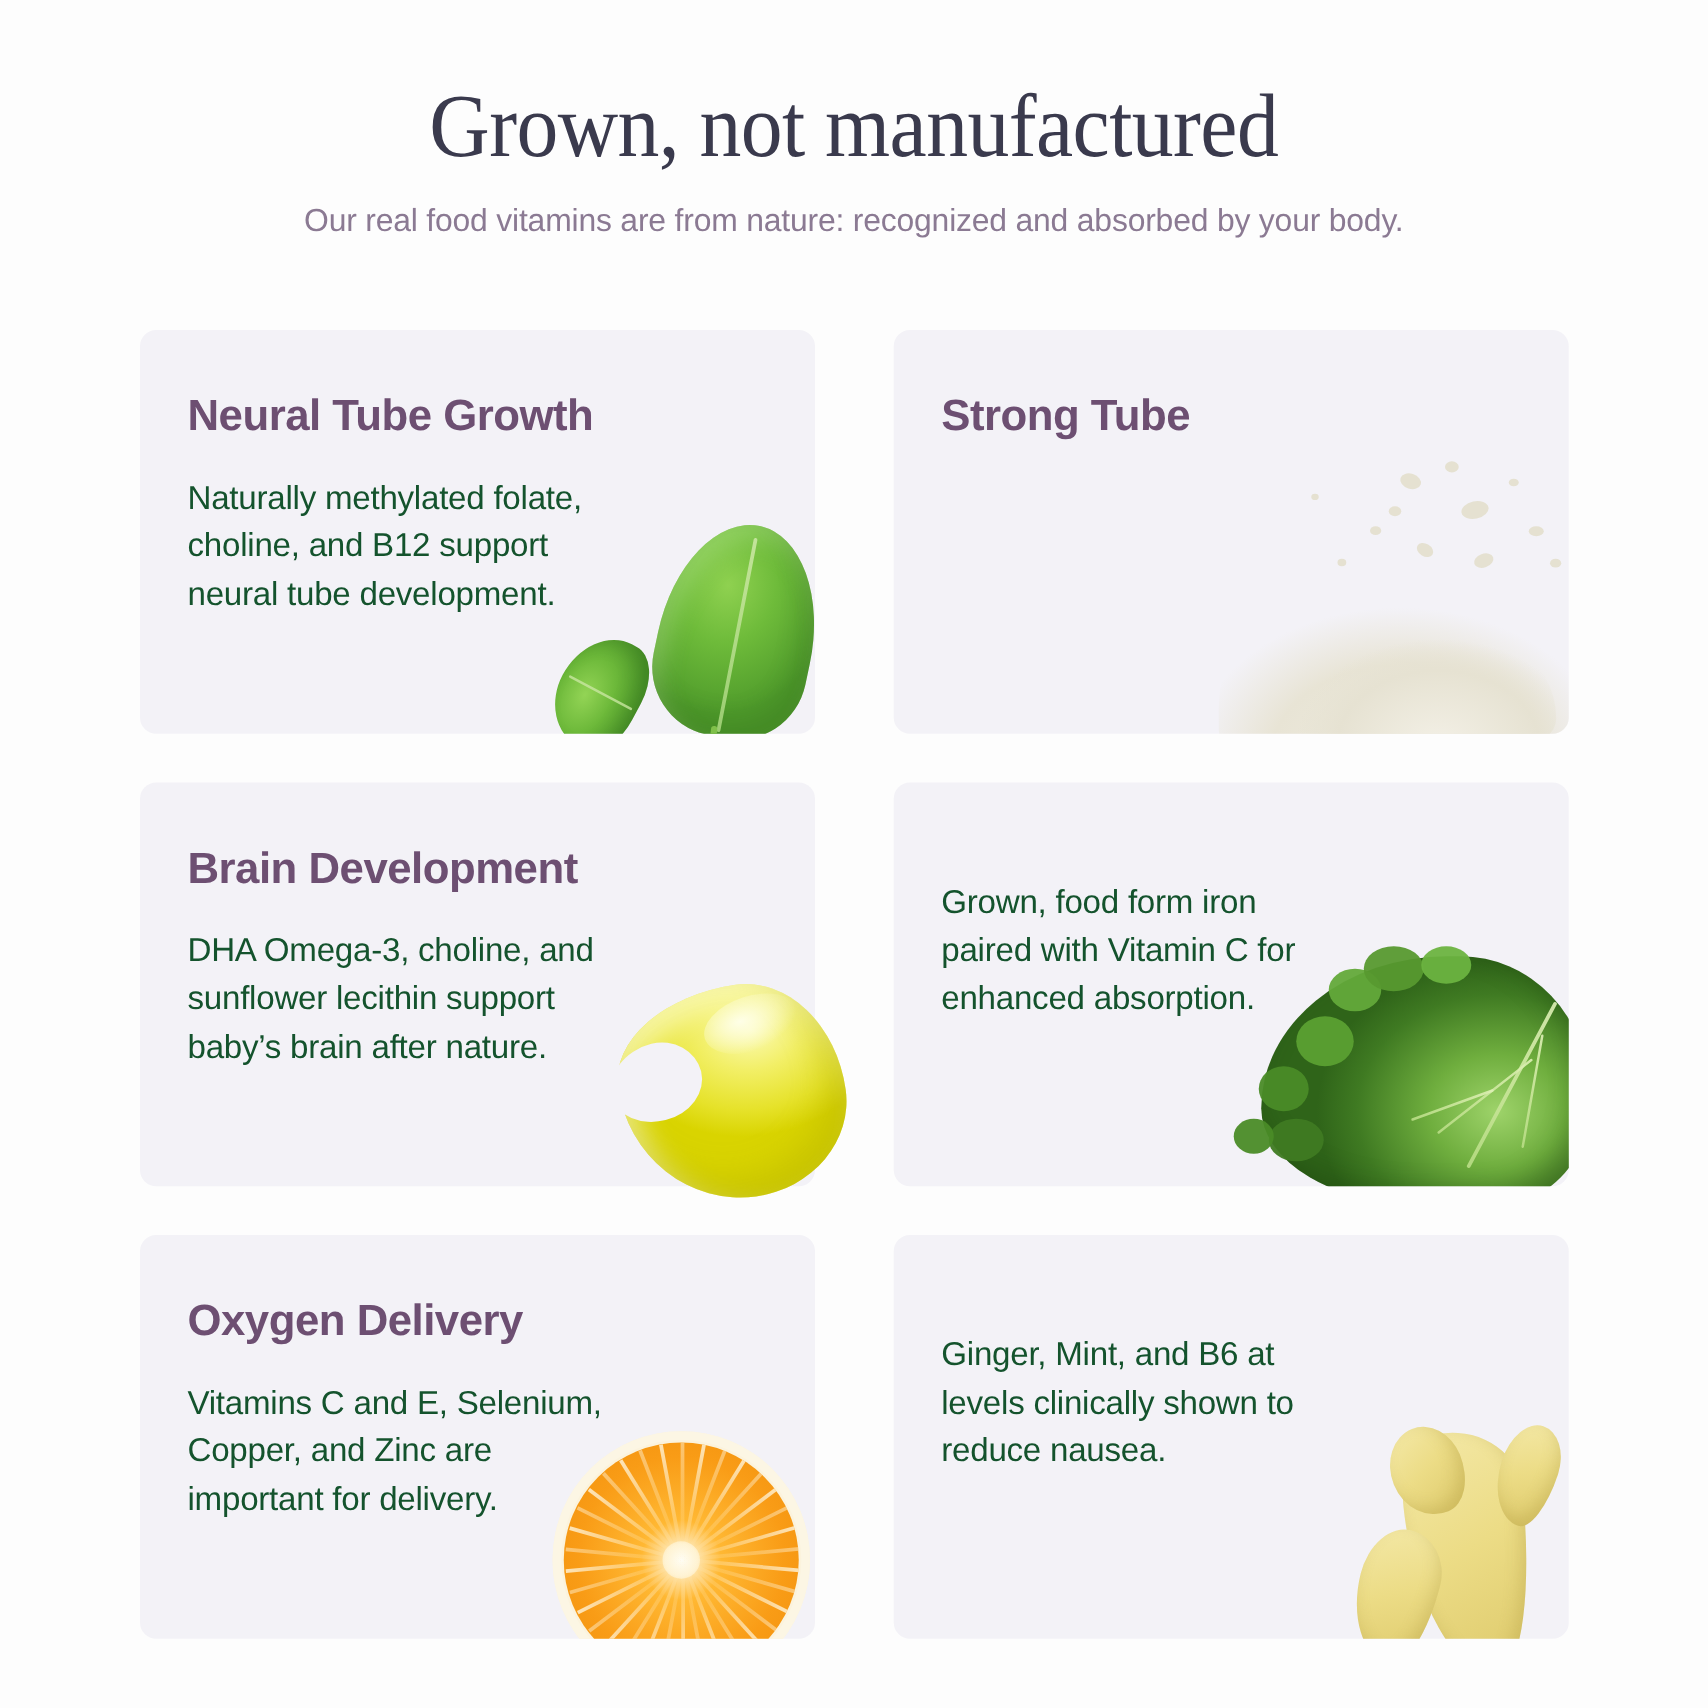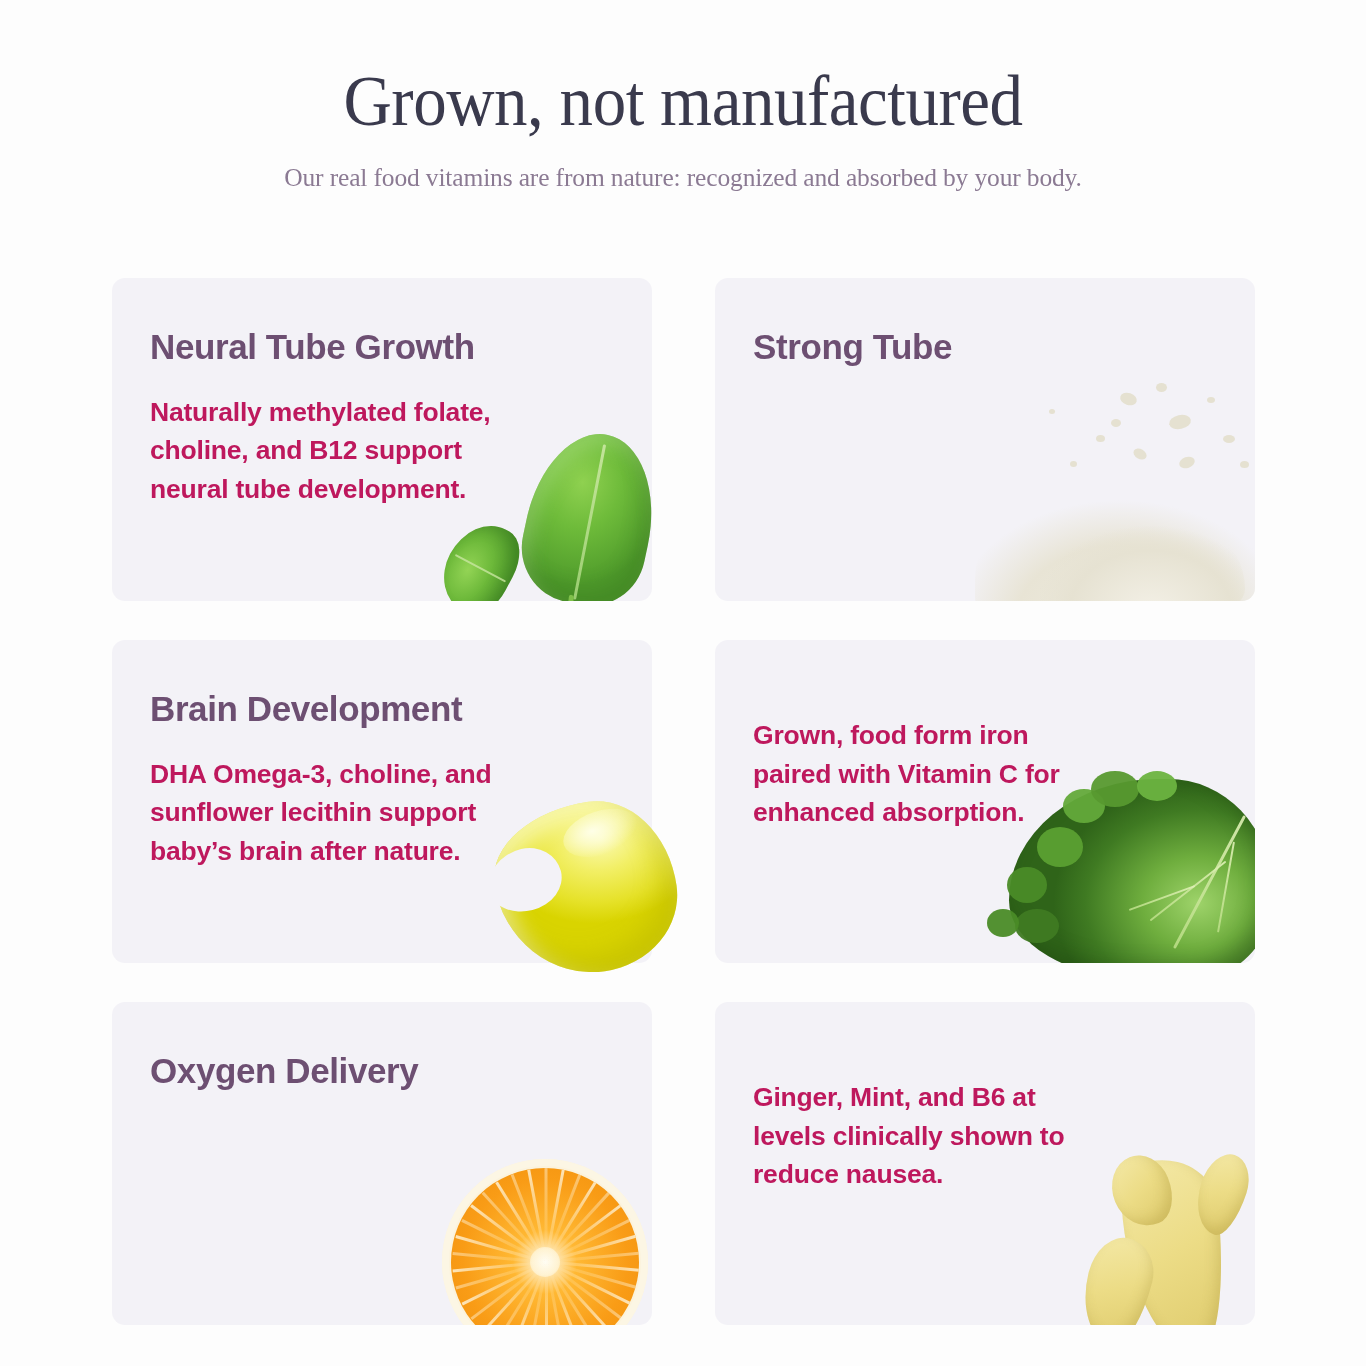--- a/index.html
+++ b/index.html
@@ -33,28 +33,27 @@
     transform: scaleX(0.93);
   }
 
   .page-subtitle {
     font-size: 25.5px;
     font-weight: 400;
     color: #8b7a93;
     margin: 22px 0 0 0;
     letter-spacing: -0.15px;
     line-height: 1.25;
-    font-family: Liberation Serif, serif;
   }
 
   
   .cards-grid {
     position: absolute;
     left: 112px;
-    top: 278px;
+    top: 264px;
     width: 1143px;
     display: grid;
     grid-template-columns: 540px 540px;
     column-gap: 63px;
     row-gap: 39px;
   }
 
   .card {
     position: relative;
     height: 323px;
@@ -75,22 +74,22 @@
     font-size: 35px;
     font-weight: 700;
     color: #6d4f72;
     letter-spacing: -0.4px;
     line-height: 1.1;
     margin: 0;
   }
 
   .card-body {
     font-size: 26.5px;
-    font-weight: 700;
-    color: #be185d;
+    font-weight: 400;
+    color: #14532d;
     line-height: 1.46;
     margin: 26px 0 0 0;
     letter-spacing: -0.2px;
     max-width: 460px;
     white-space: pre-line;
   }
 
   
   .art {
     position: absolute;
@@ -381,20 +380,23 @@
             <span class="seg" style="transform: rotate(296.471deg); opacity: 0.85;"></span>
             <span class="seg" style="transform: rotate(307.059deg); opacity: 0.5;"></span>
             <span class="seg" style="transform: rotate(317.647deg); opacity: 0.85;"></span>
             <span class="seg" style="transform: rotate(328.235deg); opacity: 0.5;"></span>
             <span class="seg" style="transform: rotate(338.824deg); opacity: 0.85;"></span>
             <span class="seg" style="transform: rotate(349.412deg); opacity: 0.5;"></span>
           </div>
       </div>
       <div class="card-inner">
         <h2 class="card-title">Oxygen Delivery</h2>
+        <p class="card-body">Vitamins C and E, Selenium,
+Copper, and Zinc are
+important for delivery.</p>
       </div>
     </section>
 
     <section class="card">
       <div class="art art-ginger">
         <div class="gin gin-main"></div>
         <div class="gin gin-knob1"></div>
         <div class="gin gin-knob2"></div>
         <div class="gin gin-tip"></div>
       </div>

